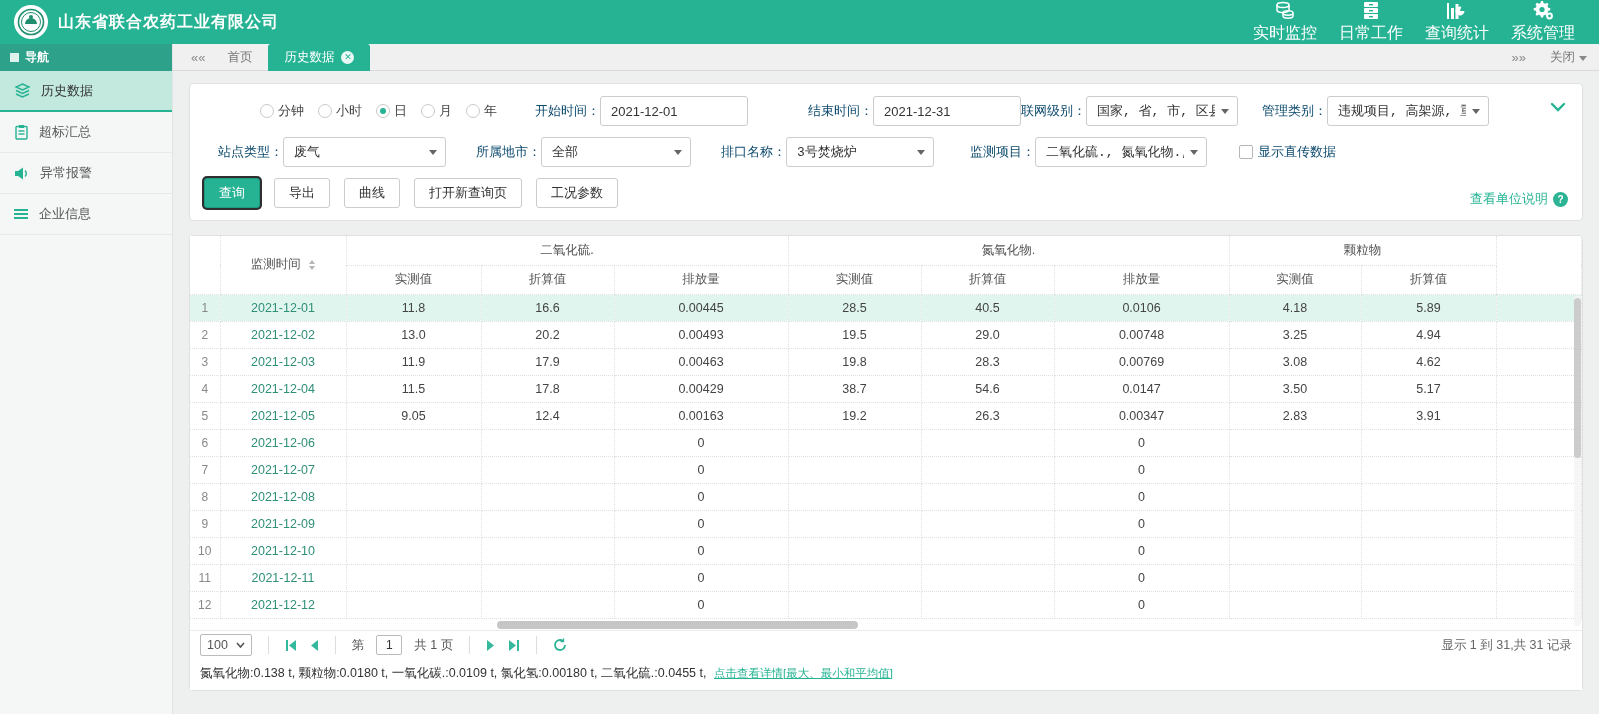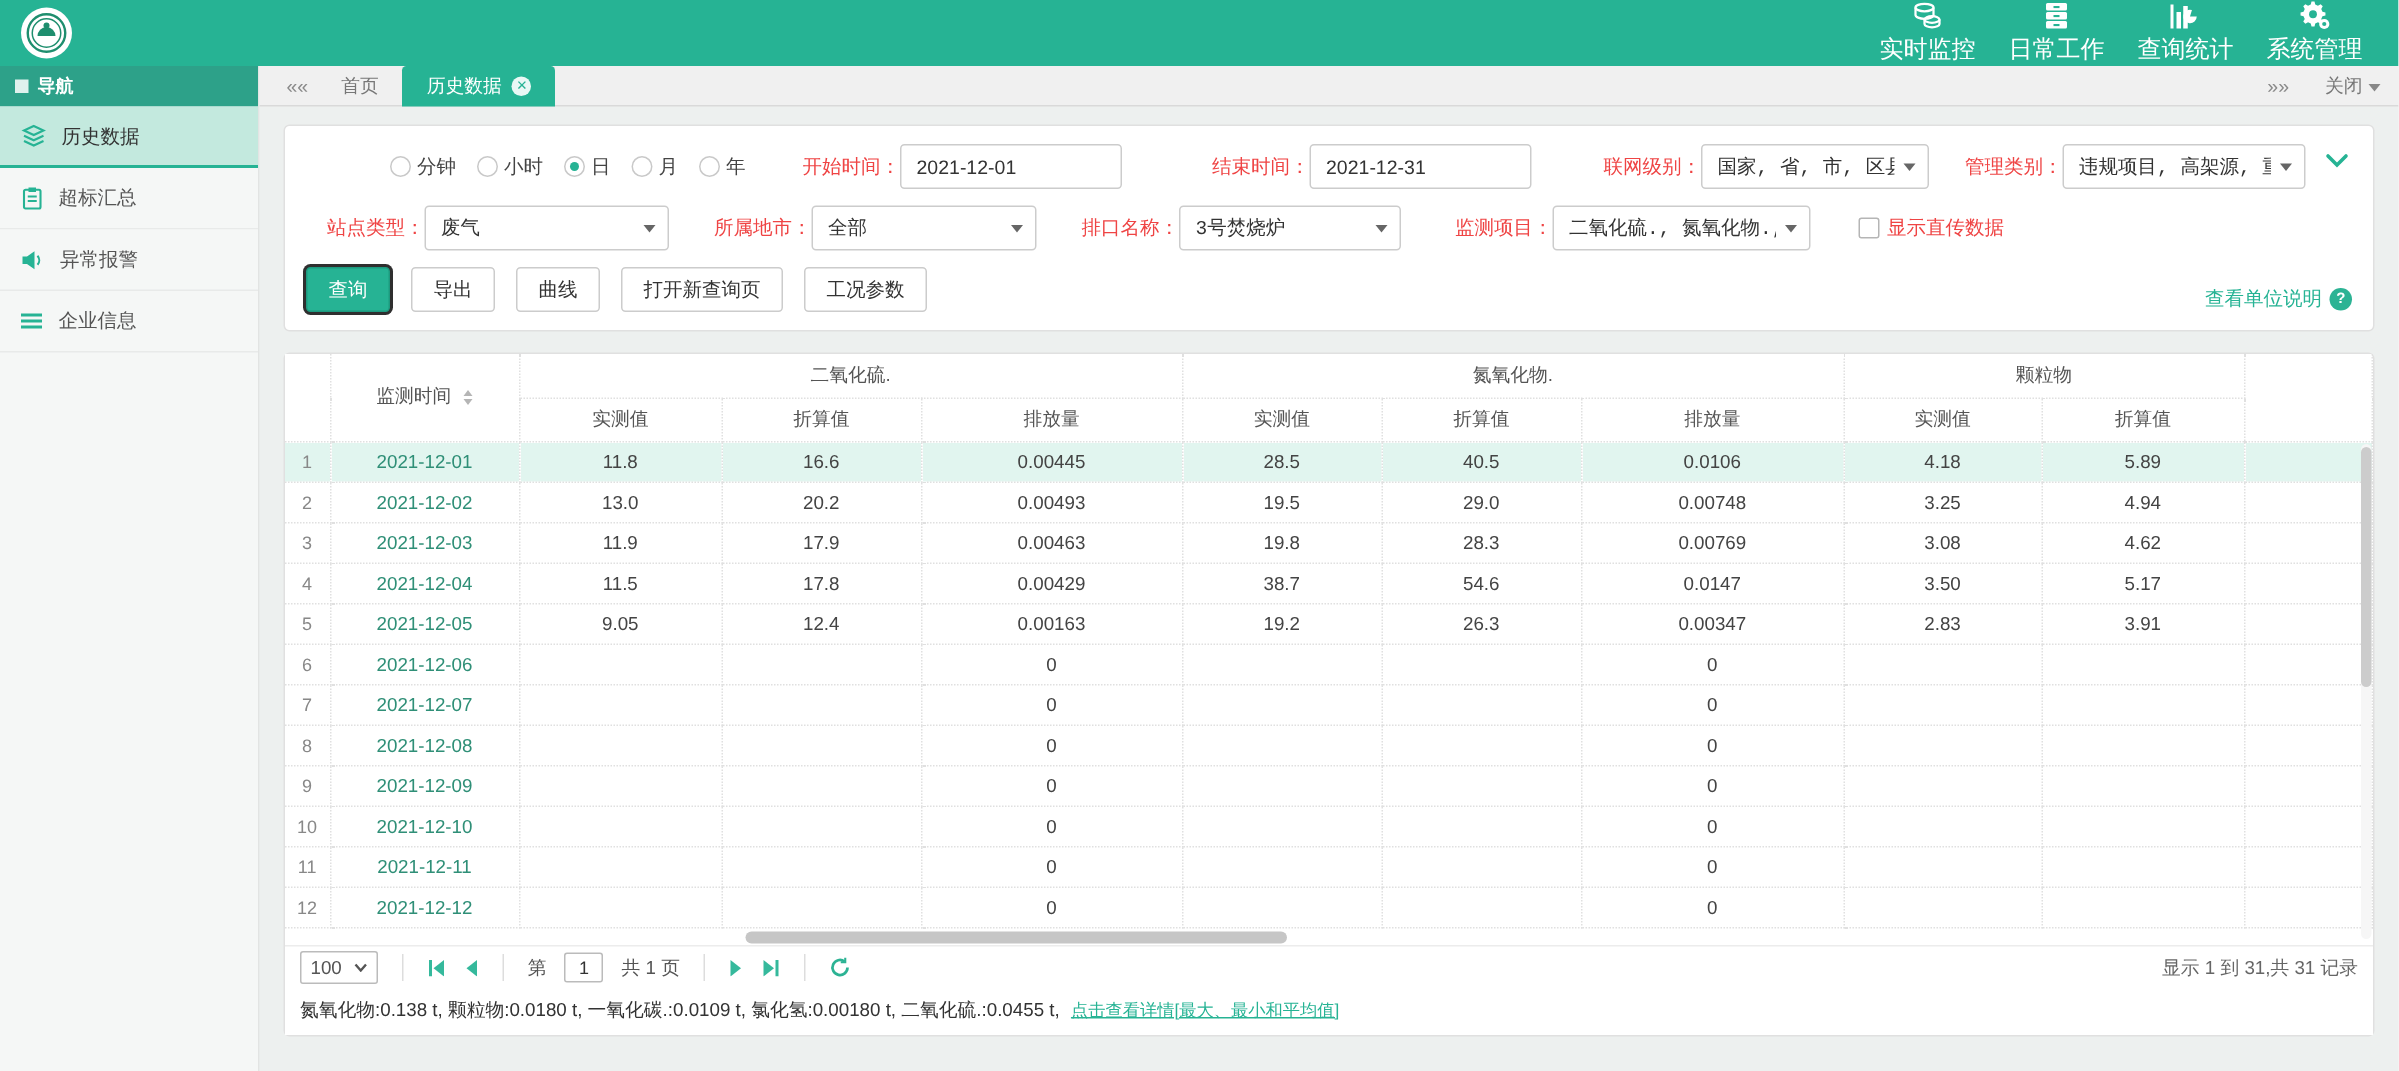--- a/index.html
+++ b/index.html
@@ -37,21 +37,21 @@
   .caret-d { display:inline-block; width:0; height:0; border-left:4px solid transparent; border-right:4px solid transparent; border-top:5px solid #888; margin-left:4px; }
 
   
   .content { flex:1; padding:12px 16px 0 16px; overflow:hidden; }
   .card { background:#fff; border:1px solid #e0e0e0; border-radius:4px; }
 
   
   .filter-card { padding:12px 14px 12px 14px; position:relative; margin-bottom:14px; }
   .f-row { display:flex; align-items:center; margin-bottom:11px; }
   .f-row:last-child { margin-bottom:0; }
-  .f-label { color:#ef4444; font-size:13px; white-space:nowrap; }
+  .f-label { color:#0c4a6e; font-size:13px; white-space:nowrap; }
   .radio-group { display:flex; align-items:center; gap:14px; margin-left:56px; }
   .radio { display:flex; align-items:center; gap:4px; cursor:pointer; color:#444;text-align:right; }
   .radio .dot { width:14px; height:14px; border:1px solid #c9c9c9; border-radius:50%; background:#fff; position:relative; }
   .radio.checked .dot::after { content:""; position:absolute; left:3px; top:3px; width:6px; height:6px; border-radius:50%; background:#26b394; }
   .t-input { height:30px; border:1px solid #ccc; border-radius:3px; padding:0 10px; font-size:13px; color:#333; background:#fff; font-family:inherit; }
   .select { height:30px; border:1px solid #ccc; border-radius:3px; background:#fff; display:flex; align-items:center; justify-content:space-between; padding:0 8px 0 10px; cursor:pointer;font-family:Liberation Mono, monospace; }
   .select .val { white-space:nowrap; overflow:hidden; text-overflow:clip; font-size:13px; color:#333; }
   .sel-caret { width:0; height:0; border-left:4px solid transparent; border-right:4px solid transparent; border-top:5px solid #666; margin-left:6px; flex:0 0 auto; }
   .chk { width:14px; height:14px; border:1px solid #b5b5b5; border-radius:2px; background:#fff; cursor:pointer; }
   .collapse-chevron { position:absolute; right:16px; top:16px; cursor:pointer; }
@@ -97,20 +97,21 @@
 
 <div class="app-header">
   <div class="logo">
     <svg width="28" height="28" viewBox="0 0 28 28">
       <circle cx="14" cy="14" r="12.5" fill="none" stroke="#1e8e6e" stroke-width="1.6"></circle>
       <circle cx="14" cy="14" r="9.5" fill="none" stroke="#1e8e6e" stroke-width="1"></circle>
       <path d="M8 16 a6 6 0 0 1 12 0 z" fill="#1e8e6e"></path>
       <circle cx="14" cy="9" r="2" fill="#1e8e6e"></circle>
     </svg>
   </div>
+  <div class="app-title">山东省联合农药工业有限公司</div>
   <div class="header-spacer"></div>
   <div class="hmenu">
     <div class="hmenu-item">
       <span class="ic">
         <svg width="20" height="19" viewBox="0 0 20 19" fill="none" stroke="#fff" stroke-width="1.5">
           <ellipse cx="8" cy="4" rx="6" ry="2.5"></ellipse>
             <path d="M2 4 v5 a6 2.5 0 0 0 12 0 V4"></path>
           <ellipse cx="13" cy="12" rx="5" ry="2.2"></ellipse>
             <path d="M8 12 v3 a5 2.2 0 0 0 10 0 v-3"></path>
         </svg>
@@ -243,21 +244,21 @@
               </span>
             <span class="radio">
                 <span class="dot"></span>
                 <span>年</span>
               </span>
           </div>
           <span class="f-label" style="margin-left:38px;">开始时间：</span>
           <input class="t-input" style="width: 148px;" value="2021-12-01">
           <span class="f-label" style="margin-left:60px;">结束时间：</span>
           <input class="t-input" style="width: 148px;" value="2021-12-31">
-          <span class="f-label" style="margin-left:48px;text-align:center;">联网级别：</span>
+          <span class="f-label" style="text-align:center;">联网级别：</span>
           <div class="select" style="width:152px;">
             <span class="val">国家, 省, 市, 区县</span>
               <span class="sel-caret"></span>
           </div>
           <span class="f-label" style="margin-left:24px;">管理类别：</span>
           <div class="select" style="width:162px;">
             <span class="val">违规项目, 高架源, 重点排污</span>
               <span class="sel-caret"></span>
           </div>
         </div>

